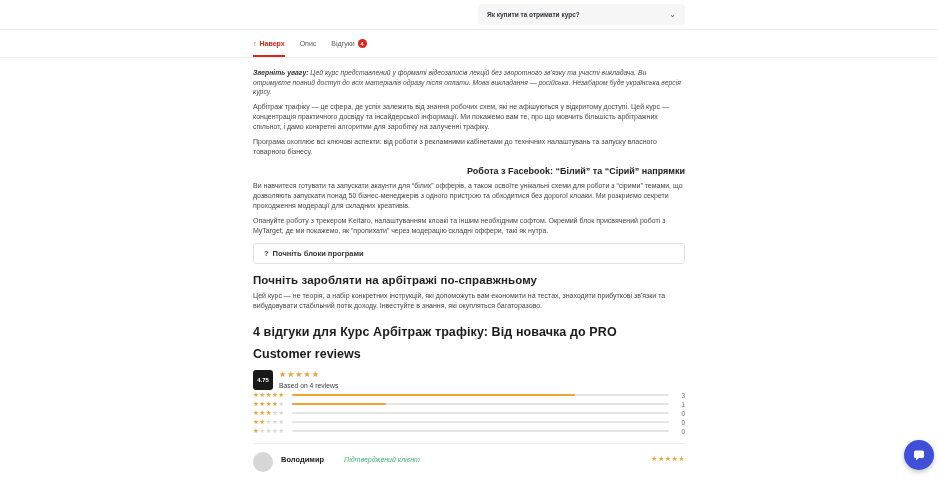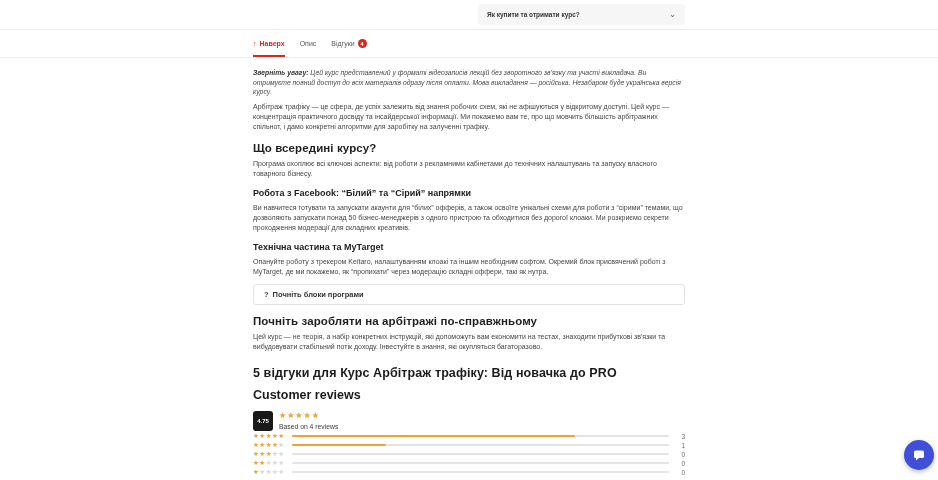--- a/index.html
+++ b/index.html
@@ -22,21 +22,21 @@
   .tab.active { color:#e2231a; font-weight:bold; border-bottom-color:#e2231a; }
   .badge { background:#e2231a; color:#fff; font-size:5.5px; font-weight:bold; min-width:9px; height:9px;
            border-radius:50%; display:inline-flex; align-items:center; justify-content:center; }
 
   
   .content { padding-top:10px; }
   .note { font-size:6.8px; line-height:9.5px; font-style:italic; color:#474747; }
   .note b { color:#333; }
   h2 { font-size:11.5px; color:#1f1f1f; margin-top:6px; letter-spacing:.1px; }
   h2.mt { margin-top:10px; }
-  h3 { font-size:9px; color:#222; margin-top:9px; }
+  h3 { font-size:9px; color:#222; margin-top:9px;text-align:right; }
   p.body { font-size:7px; line-height:10px; margin-top:5px; color:#454545; }
   .accordion { margin-top:7px; border:1px solid #e2e2e2; border-radius:3px; height:21px;
                display:flex; align-items:center; padding:0 10px; gap:4px; cursor:pointer; }
   .accordion .q { font-size:7.5px; font-weight:bold; color:#444; }
   .accordion .albl { font-size:7.5px; font-weight:bold; color:#333; }
 
   
   .rev-heading { font-size:12.5px; color:#1c1c1c; margin-top:14px; }
   .summary { margin-top:8px; display:flex;flex-direction:column; }
   .sum-left { width:107px; flex:none; }
@@ -97,38 +97,36 @@
       <span class="badge">4</span>
     </div>
   </div>
 </div>
 
 <div class="col content">
   <p class="note"><b>Зверніть увагу:</b><span> Цей курс представлений у форматі відеозаписів лекцій без зворотного зв'язку та участі викладача. Ви отримуєте повний доступ до всіх матеріалів одразу після оплати. Мова викладання — російська. Незабаром буде українська версія курсу.</span></p>
 
   <p class="body">Арбітраж трафіку — це сфера, де успіх залежить від знання робочих схем, які не афішуються у відкритому доступі. Цей курс — концентрація практичного досвіду та інсайдерської інформації. Ми покажемо вам те, про що мовчить більшість арбітражних спільнот, і дамо конкретні алгоритми для заробітку на залученні трафіку.</p>
 
-  <h2 class="mt">Що всередині курсу?</h2>
   <p class="body">Програма охоплює всі ключові аспекти: від роботи з рекламними кабінетами до технічних налаштувань та запуску власного товарного бізнесу.</p>
 
   <h3>Робота з Facebook: “Білий” та “Сірий” напрямки</h3>
   <p class="body">Ви навчитеся готувати та запускати акаунти для “білих” офферів, а також освоїте унікальні схеми для роботи з “сірими” темами, що дозволяють запускати понад 50 бізнес-менеджерів з одного пристрою та обходитися без дорогої клоаки. Ми розкриємо секрети проходження модерації для складних креативів.</p>
 
-  <h3>Технічна частина та MyTarget</h3>
   <p class="body">Опануйте роботу з трекером Keitaro, налаштуванням клоакі та іншим необхідним софтом. Окремий блок присвячений роботі з MyTarget, де ми покажемо, як “пропихати” через модерацію складні оффери, такі як нутра.</p>
 
   <div class="accordion">
     <span class="q">?</span>
     <span class="albl">Почніть блоки програми</span>
   </div>
 
   <h2 class="mt">Почніть заробляти на арбітражі по-справжньому</h2>
   <p class="body">Цей курс — не теорія, а набір конкретних інструкцій, які допоможуть вам економити на тестах, знаходити прибуткові зв'язки та вибудовувати стабільний потік доходу. Інвестуйте в знання, які окупляться багаторазово.</p>
 
-  <h2 class="rev-heading">5 відгуки для Курс Арбітраж трафіку: Від новачка до PRO</h2>
+  <h2 class="rev-heading">4 відгуки для Курс Арбітраж трафіку: Від новачка до PRO</h2>
 
   <div class="summary">
     <div class="sum-left">
       <div class="sum-title">Customer reviews</div>
       <div class="score-row">
         <div class="score-box">4.75</div>
         <div>
           <div class="avg-stars"><span class="sbase">★★★★★<span class="sover" style="width:95%">★★★★★</span></span></div>
           <div class="based-on">Based on 4 reviews</div>
         </div>

